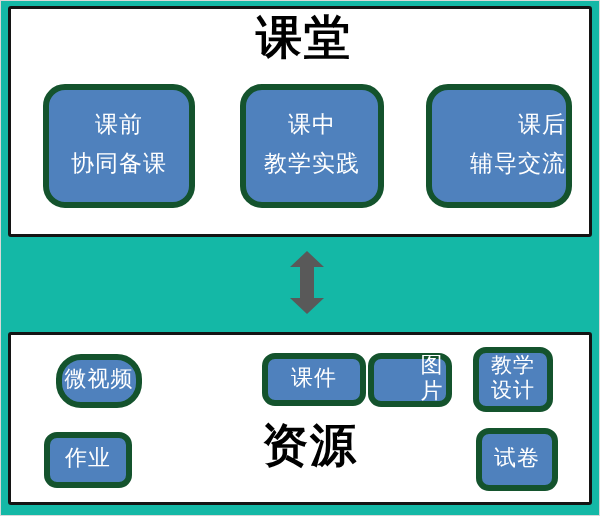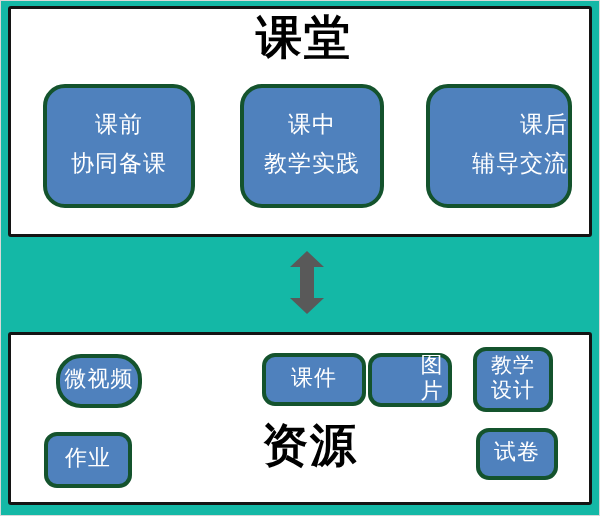--- a/index.html
+++ b/index.html
@@ -37,21 +37,21 @@
     letter-spacing: 2px;
     line-height: 1.1;
   }
   .title-classroom { top: 16px; font-size: 46px; transform: translateX(4px); }
   .title-resources { top: 424px; font-size: 46px; transform: translateX(10px); }
 
   
   .bluebox {
     position: absolute;
     background: #4f81bd;
-    border: 4px solid #14532d;
+    border: 6px solid #14532d;
     box-sizing: border-box;
     color: #ffffff;
     display: flex;
     flex-direction: column;
     align-items: center;
     justify-content: center;
     text-align: center;
   }
   .bigbox {
     border-radius: 22px;
@@ -71,21 +71,21 @@
     font-size: 22px;
     line-height: 1.18;
     letter-spacing: 1px;
   }
   .res-micro-video     { left: 56px;  top: 354px; width: 86px; height: 54px; border-radius: 25px; }
   .res-animation       { left: 155px; top: 353px; width: 82px; height: 53px; }
   .res-courseware      { left: 262px; top: 353px; width: 104px; height: 53px; }
   .res-picture         { left: 368px; top: 353px; width: 84px; height: 54px; padding-left: 44px; }
   .res-teaching-design { left: 473px; top: 347px; width: 80px; height: 65px; font-size: 21px; }
   .res-homework        { left: 44px;  top: 432px; width: 88px; height: 56px; }
-  .res-test-paper      { left: 476px; top: 428px; width: 82px; height: 52px; }
+  .res-test-paper      { left: 476px; top: 428px; width: 82px; height: 63px; }
 
   
   .sync-arrow {
     position: absolute;
     left: 290px;
     top: 251px;
     width: 34px;
     height: 63px;
   }
 </style>

